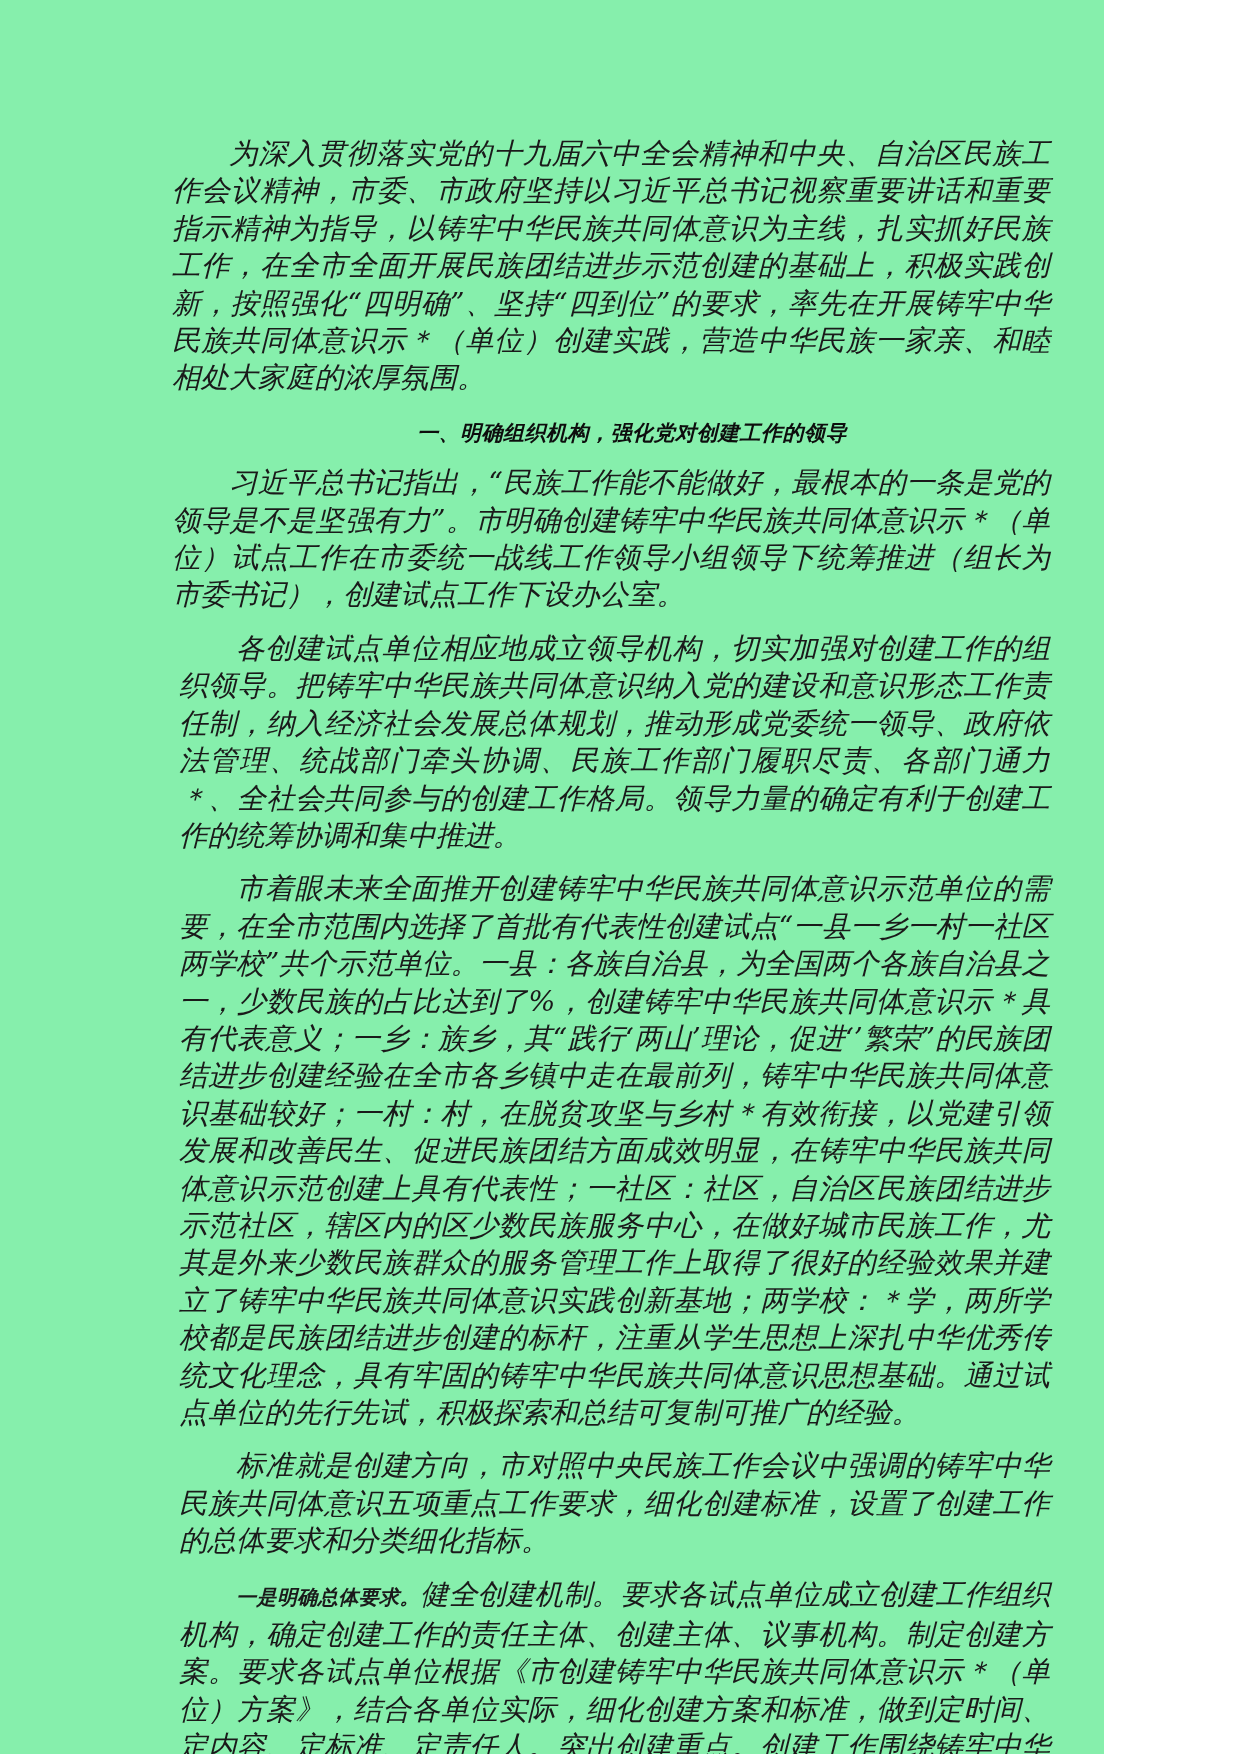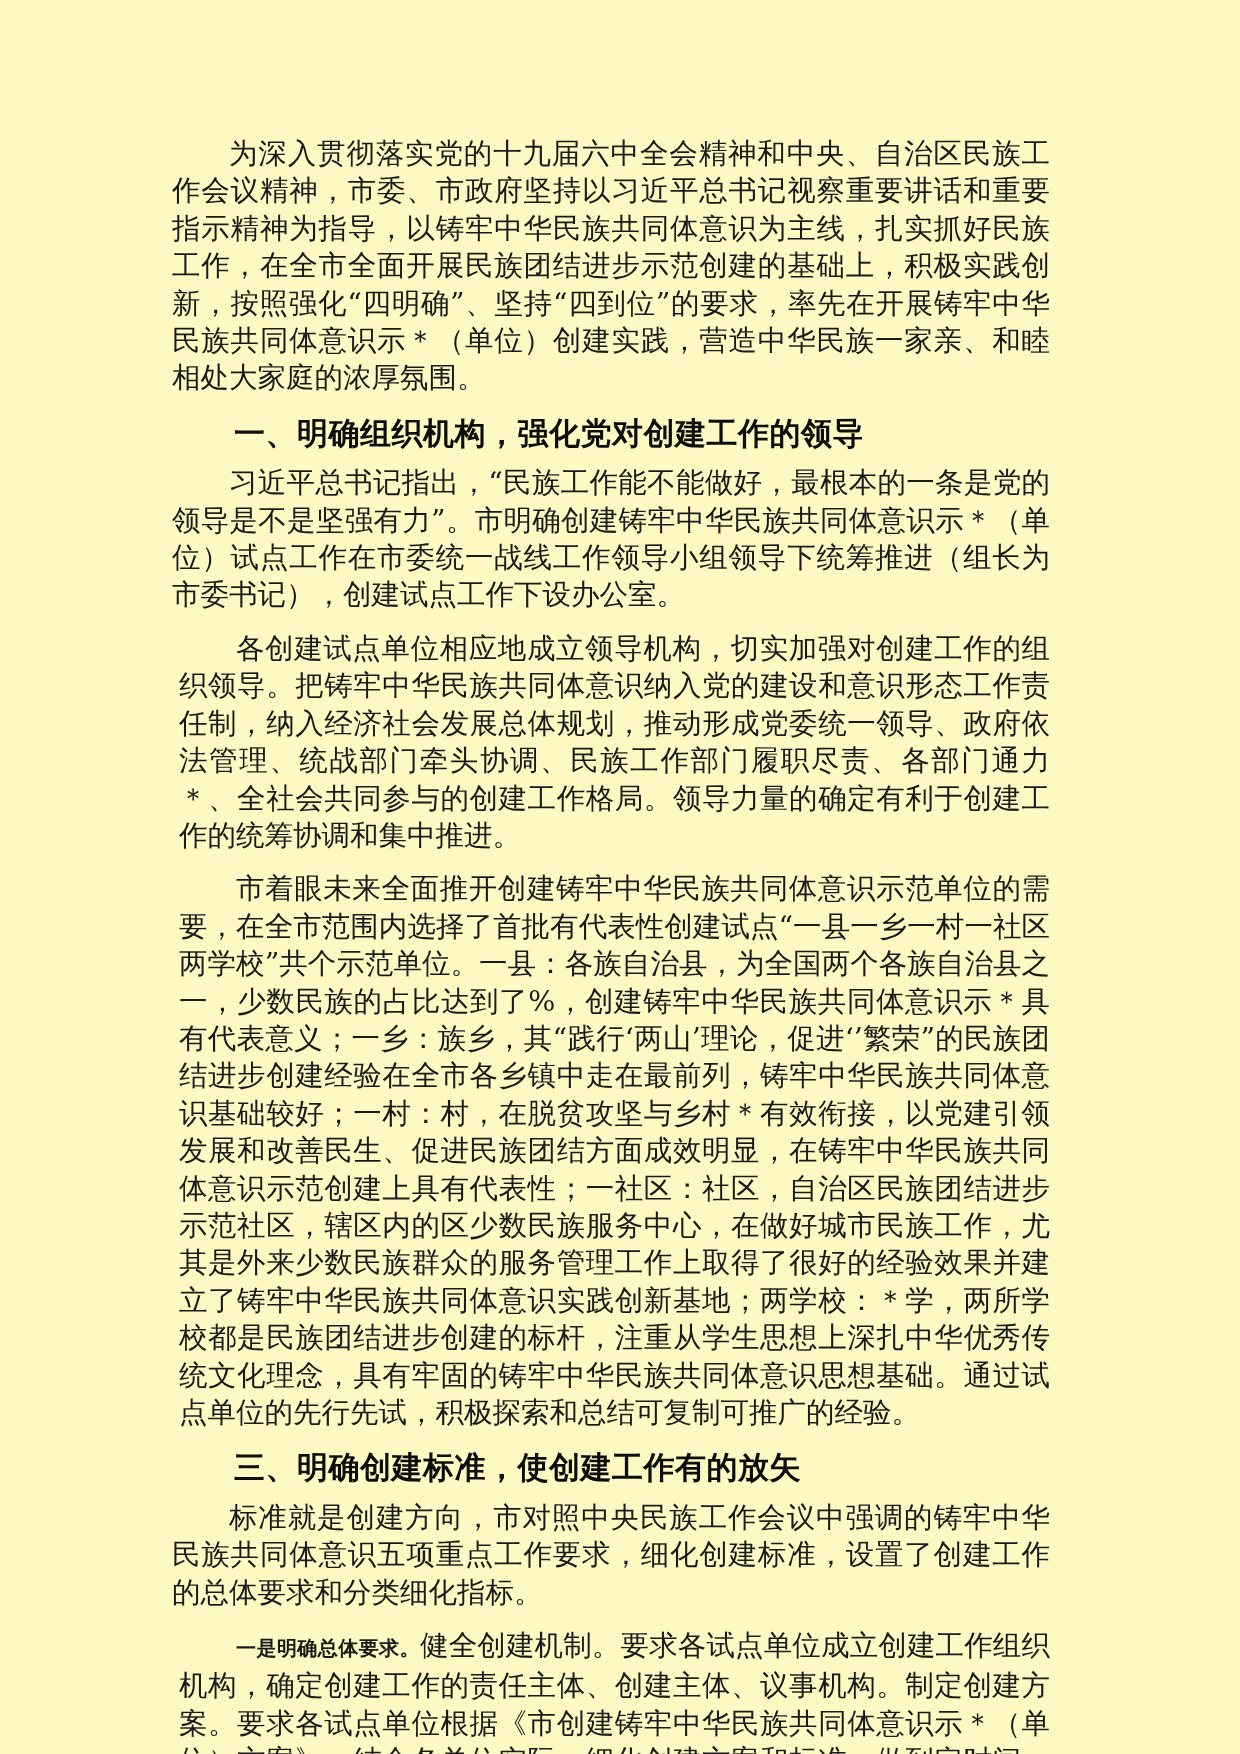--- a/index.html
+++ b/index.html
@@ -3,25 +3,26 @@
 <meta charset="utf-8">
 <style>
   html, body {
     margin: 0;
     padding: 0;
     background: #ffffff;
   }
 
   .page {
     position: relative;
-    width: 1240px;
+    width: 1104px;
     height: 1754px;
-    background: #fef9c3;
+    background: #86efac;
     box-sizing: border-box;
     overflow: hidden;
+    font-style: italic;
   }
 
   .content {
     position: absolute;
     left: 172px;
     top: 135px;
     width: 878px;
   }
 
   
@@ -40,28 +41,28 @@
   }
 
   .para + .para {
     margin-top: 16px;
     margin-left: 7px;
   }
 
   
   .heading {
     font-family: "DejaVu Sans", "Liberation Sans", sans-serif;
-    font-size: 31px;
+    font-size: 21px;
     line-height: 37.4px;
     font-weight: 700;
     color: #0d0d0d;
     text-indent: 2em;
     margin: 18px 0 12px 0;
     letter-spacing: 0.5px;
-    text-align: left;
+    text-align: center;
   }
 
   .heading:first-child {
     margin-top: 0;
   }
 
   
   .lead {
     font-family: "DejaVu Sans", "Liberation Sans", sans-serif;
     font-weight: 700;
@@ -79,20 +80,19 @@
 
     <h2 class="heading">一、明确组织机构，强化党对创建工作的领导</h2>
 
     <p class="para">习近平总书记指出，“民族工作能不能做好，最根本的一条是党的领导是不是坚强有力”。市明确创建铸牢中华民族共同体意识示＊（单位）试点工作在市委统一战线工作领导小组领导下统筹推进（组长为市委书记），创建试点工作下设办公室。</p>
 
     <p class="para">各创建试点单位相应地成立领导机构，切实加强对创建工作的组织领导。把铸牢中华民族共同体意识纳入党的建设和意识形态工作责任制，纳入经济社会发展总体规划，推动形成党委统一领导、政府依法管理、统战部门牵头协调、民族工作部门履职尽责、各部门通力＊、全社会共同参与的创建工作格局。领导力量的确定有利于创建工作的统筹协调和集中推进。</p>
 
 
     <p class="para">市着眼未来全面推开创建铸牢中华民族共同体意识示范单位的需要，在全市范围内选择了首批有代表性创建试点“一县一乡一村一社区两学校”共个示范单位。一县：各族自治县，为全国两个各族自治县之一，少数民族的占比达到了%，创建铸牢中华民族共同体意识示＊具有代表意义；一乡：族乡，其“践行‘两山’理论，促进‘’繁荣”的民族团结进步创建经验在全市各乡镇中走在最前列，铸牢中华民族共同体意识基础较好；一村：村，在脱贫攻坚与乡村＊有效衔接，以党建引领发展和改善民生、促进民族团结方面成效明显，在铸牢中华民族共同体意识示范创建上具有代表性；一社区：社区，自治区民族团结进步示范社区，辖区内的区少数民族服务中心，在做好城市民族工作，尤其是外来少数民族群众的服务管理工作上取得了很好的经验效果并建立了铸牢中华民族共同体意识实践创新基地；两学校：＊学，两所学校都是民族团结进步创建的标杆，注重从学生思想上深扎中华优秀传统文化理念，具有牢固的铸牢中华民族共同体意识思想基础。通过试点单位的先行先试，积极探索和总结可复制可推广的经验。</p>
 
-    <h2 class="heading">三、明确创建标准，使创建工作有的放矢</h2>
 
     <p class="para">标准就是创建方向，市对照中央民族工作会议中强调的铸牢中华民族共同体意识五项重点工作要求，细化创建标准，设置了创建工作的总体要求和分类细化指标。</p>
 
     <p class="para"><span class="lead">一是明确总体要求。</span><span>健全创建机制。要求各试点单位成立创建工作组织机构，确定创建工作的责任主体、创建主体、议事机构。制定创建方案。要求各试点单位根据《市创建铸牢中华民族共同体意识示＊（单位）方案》，结合各单位实际，细化创建方案和标准，做到定时间、定内容、定标准、定责任人。突出创建重点。创建工作围绕铸牢中华民族共同体意识“五项重点工作”进行</span></p>
 
   </div>
 </div>
 
 </body></html>

